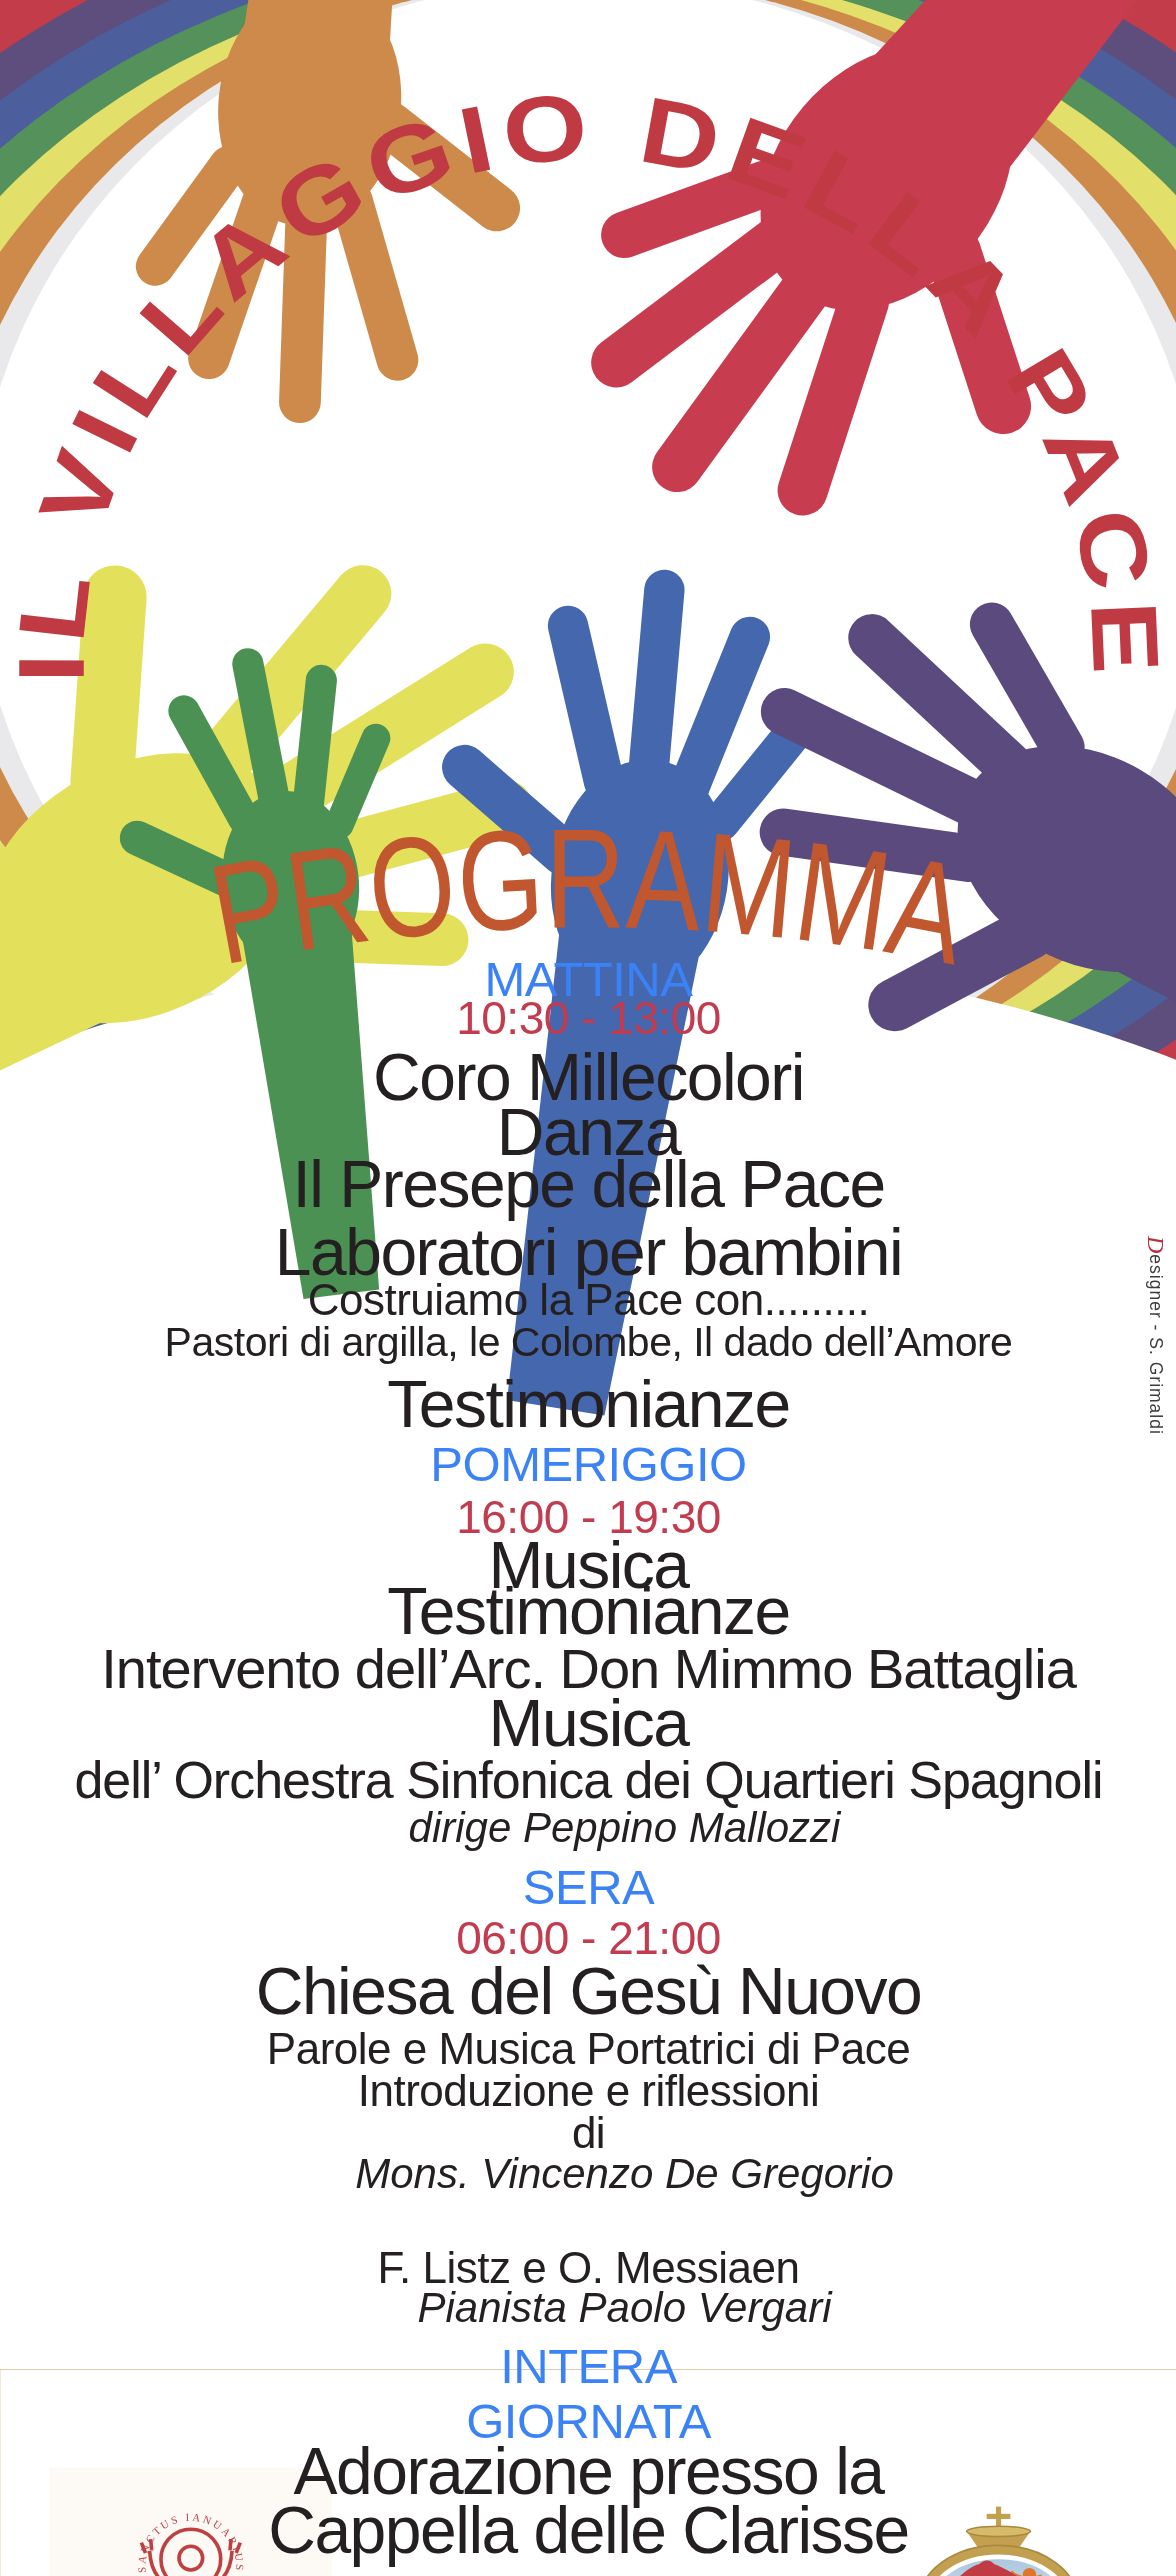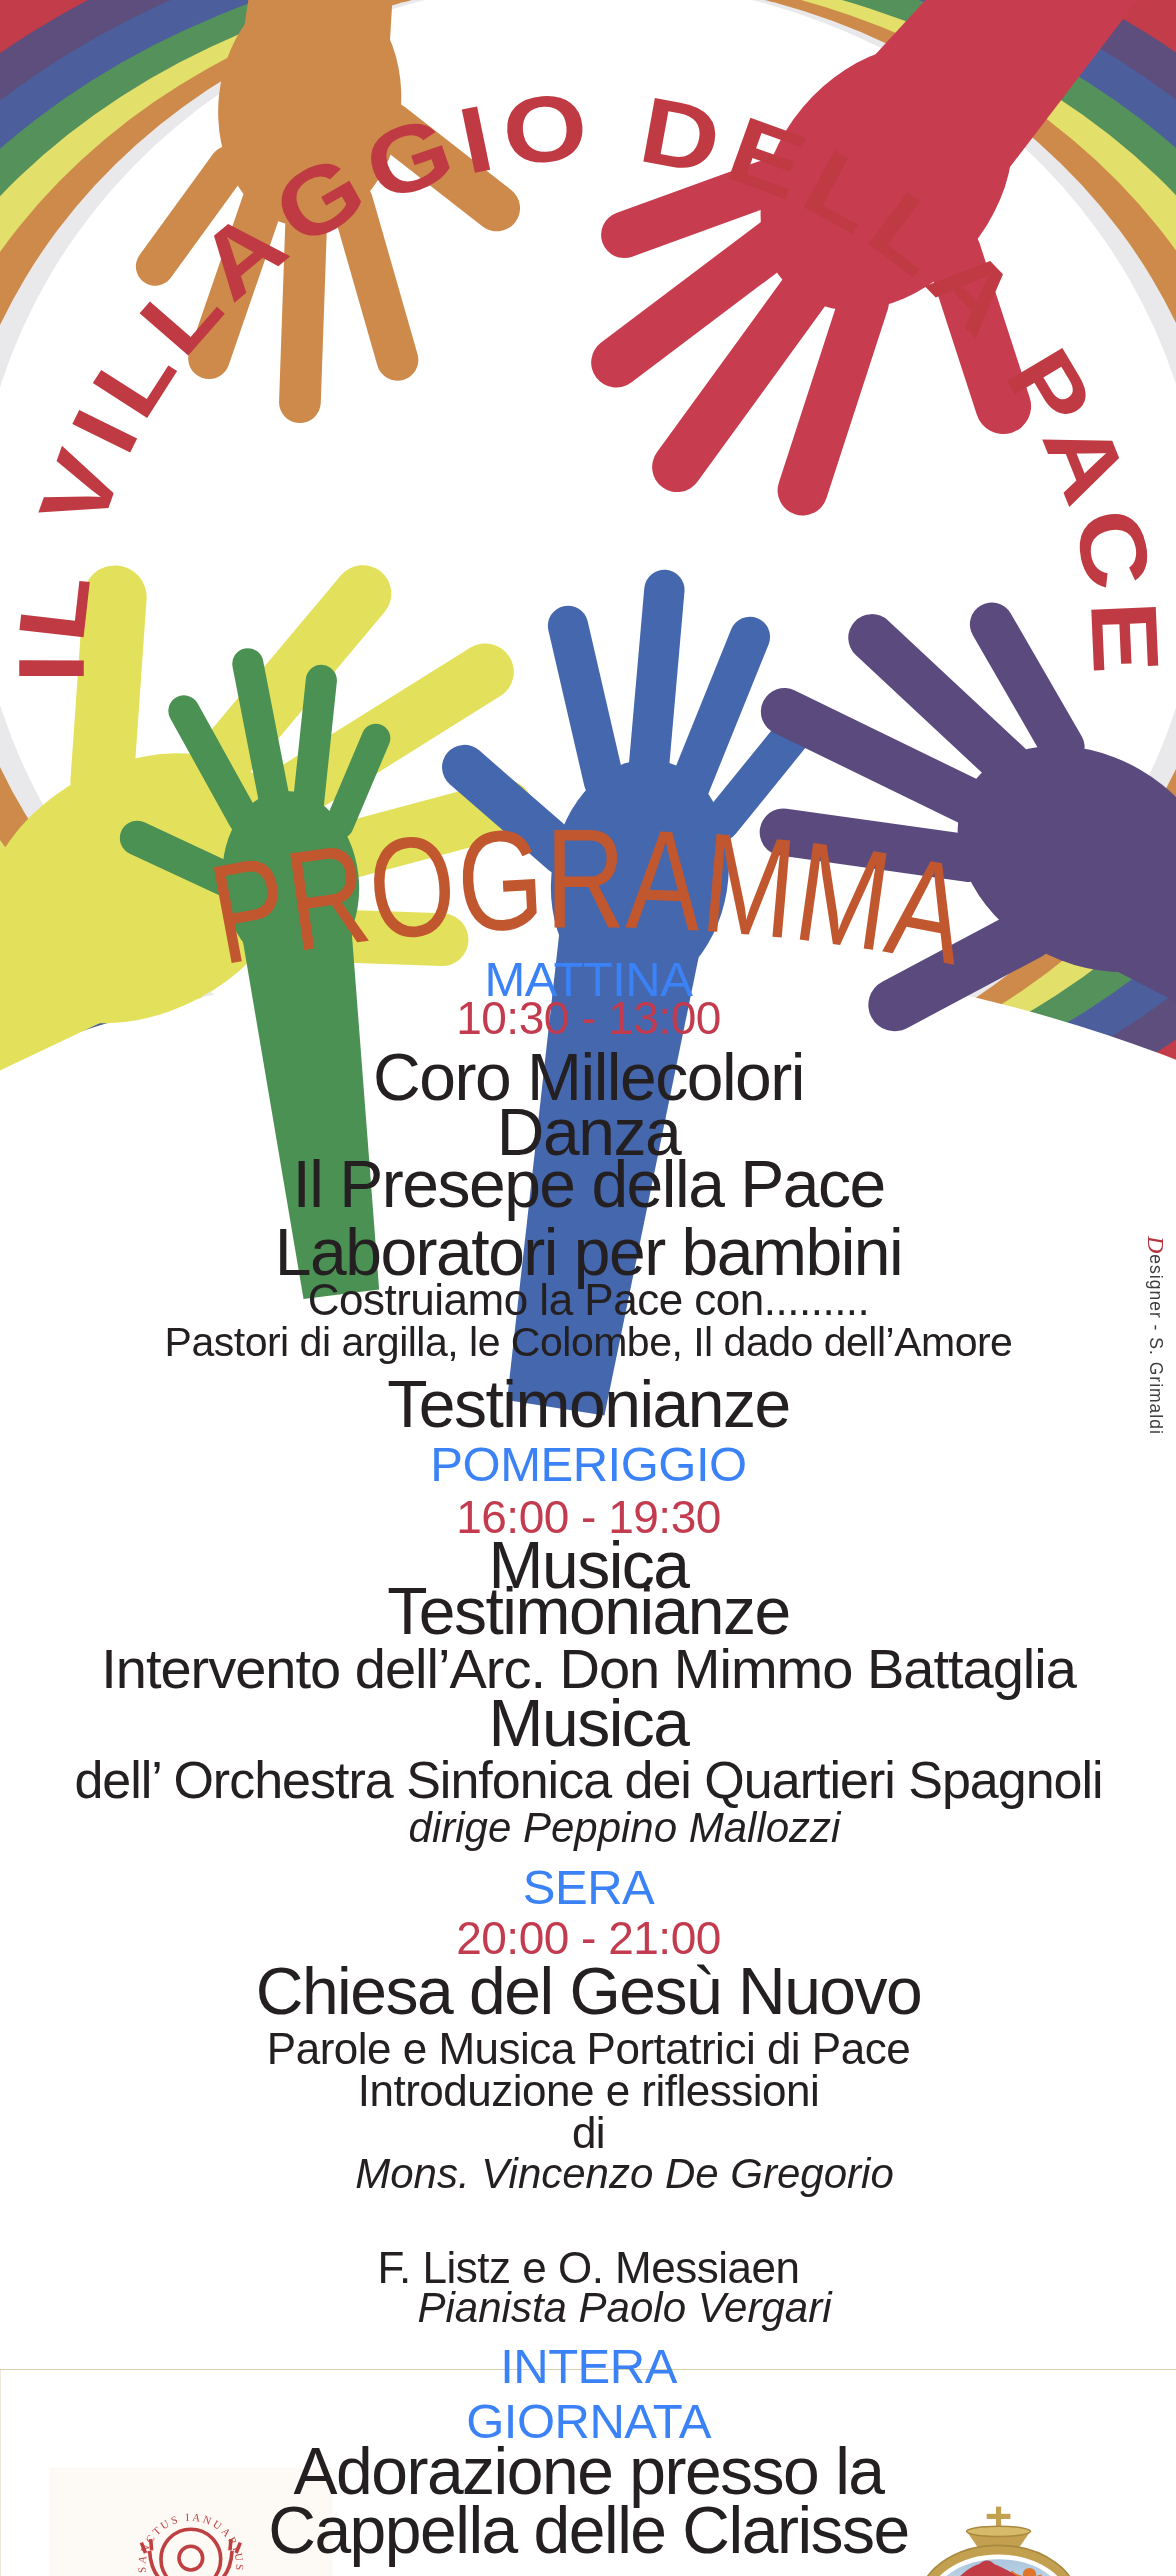--- a/index.html
+++ b/index.html
@@ -200,21 +200,21 @@
   <div class="line hdr" style="top:1440px">POMERIGGIO</div>
   <div class="line time" style="top:1494px">16:00 - 19:30</div>
   <div class="line big" style="top:1532px">Musica</div>
   <div class="line big" style="top:1578px">Testimonianze</div>
   <div class="line big2" style="top:1641px">Intervento dell’Arc. Don Mimmo Battaglia</div>
   <div class="line big" style="top:1690px">Musica</div>
   <div class="line big3" style="top:1754px">dell’ Orchestra Sinfonica dei Quartieri Spagnoli</div>
   <div class="line ital" style="top:1807px">dirige Peppino Mallozzi</div>
 
   <div class="line hdr" style="top:1863px">SERA</div>
-  <div class="line time" style="top:1915px">20:00 - 21:00</div>
+  <div class="line time" style="top:1915px">06:00 - 21:00</div>
   <div class="line big" style="top:1958px">Chiesa del Gesù Nuovo</div>
   <div class="line med" style="top:2027px">Parole e Musica Portatrici di Pace</div>
   <div class="line med" style="top:2069px">Introduzione e riflessioni</div>
   <div class="line med" style="top:2111px">di</div>
   <div class="line ital" style="top:2153px">Mons. Vincenzo De Gregorio</div>
   <div class="line med" style="top:2246px">F. Listz e O. Messiaen</div>
   <div class="line ital" style="top:2287px">Pianista Paolo Vergari</div>
 
   <div class="line hdr" style="top:2342px">INTERA</div>
   <div class="line hdr" style="top:2397px">GIORNATA</div>

